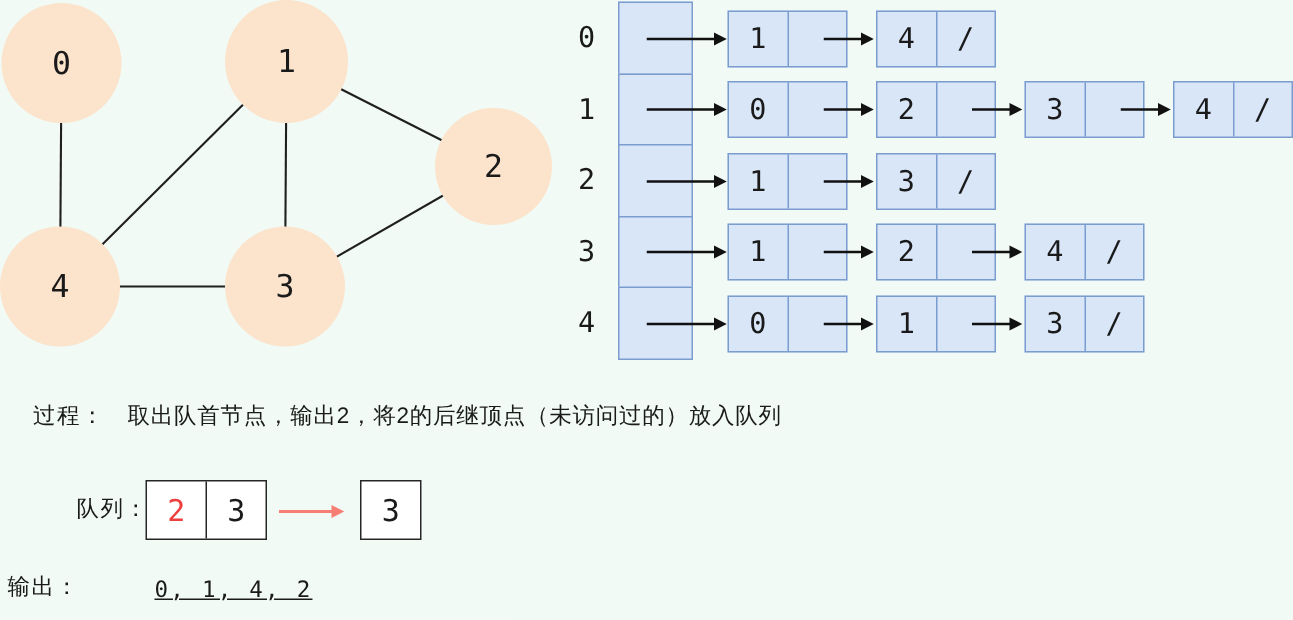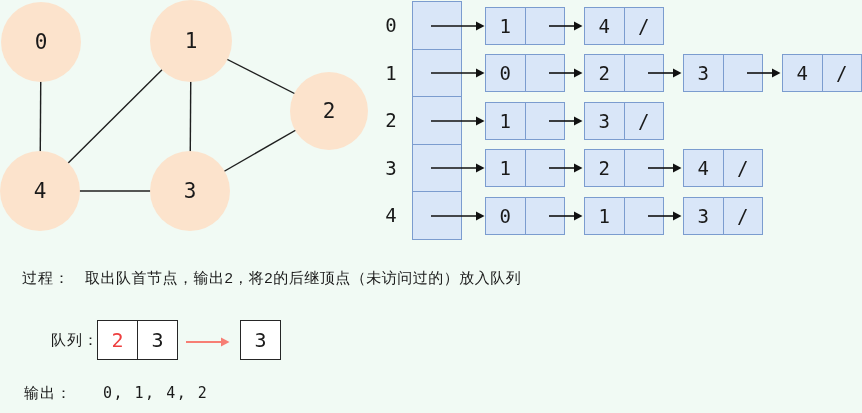--- a/index.html
+++ b/index.html
@@ -28,22 +28,22 @@
     width:50%;display:flex;align-items:center;justify-content:center;
     font-size:19px;font-family:"DejaVu Sans Mono",monospace;
   }
   .node-box .ptr{border-left:1.5px solid #7b9ccf;}
   .arrow{position:absolute;top:17.75px;height:12px;}
   
   .line-label{position:absolute;font-size:15px;line-height:40px;letter-spacing:1px;white-space:nowrap;}
   #process-label{left:22px;top:258px;}
   #process-text{left:85px;top:258px;letter-spacing:0.5px;text-align:right;}
   #queue-label{left:22px;top:320px;margin-left:29px;}
-  #output-label{left:24px;top:373px;}
-  #output-value{left:103px;top:373px;font-family:"DejaVu Sans Mono",monospace;letter-spacing:1.5px;}
+  #output-label{left:5px;top:373px;font-family:Liberation Mono, monospace;}
+  #output-value{left:103px;top:373px;font-family:"DejaVu Sans Mono",monospace;letter-spacing:1.5px;text-decoration:underline;}
   
   .qbox{
     position:absolute;top:320px;height:40px;background:#ffffff;
     border:1.5px solid #262626;box-sizing:border-box;display:flex;
   }
   #queue-before{left:97px;width:81px;}
   #queue-after{left:240px;width:41px;}
   .qcell{
     flex:1;display:flex;align-items:center;justify-content:center;
     font-size:20px;font-family:"DejaVu Sans Mono",monospace;

